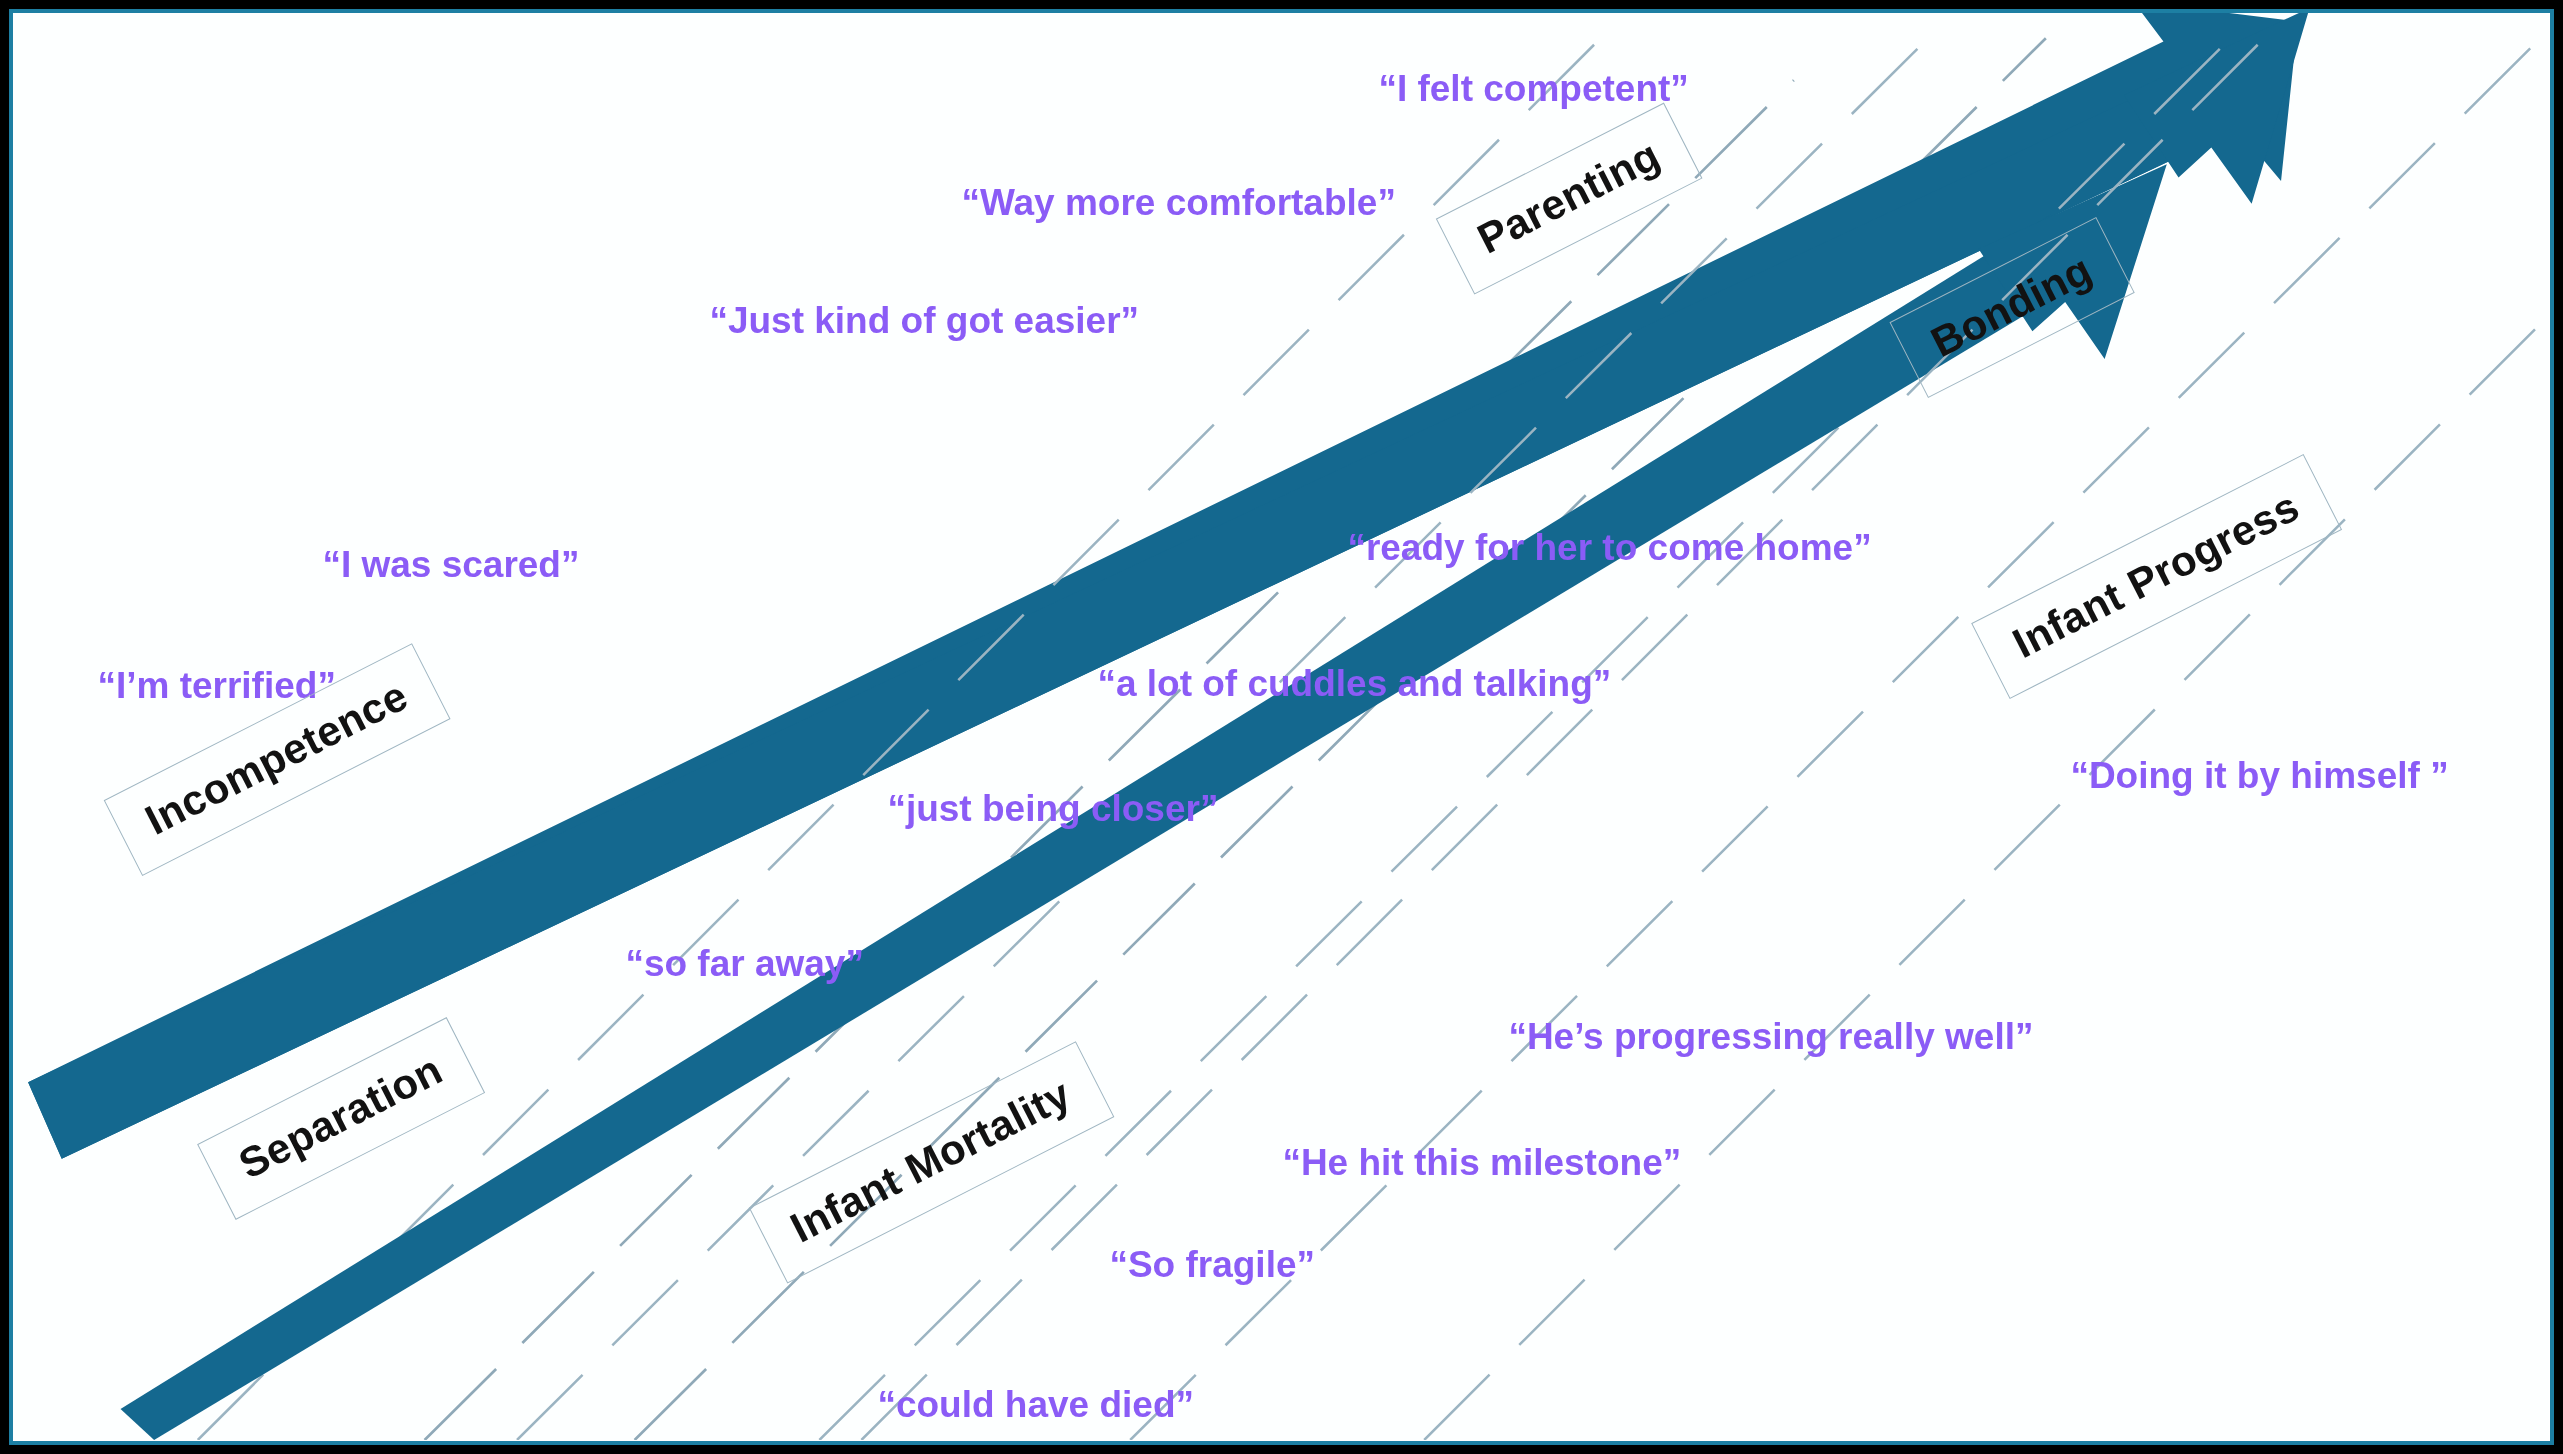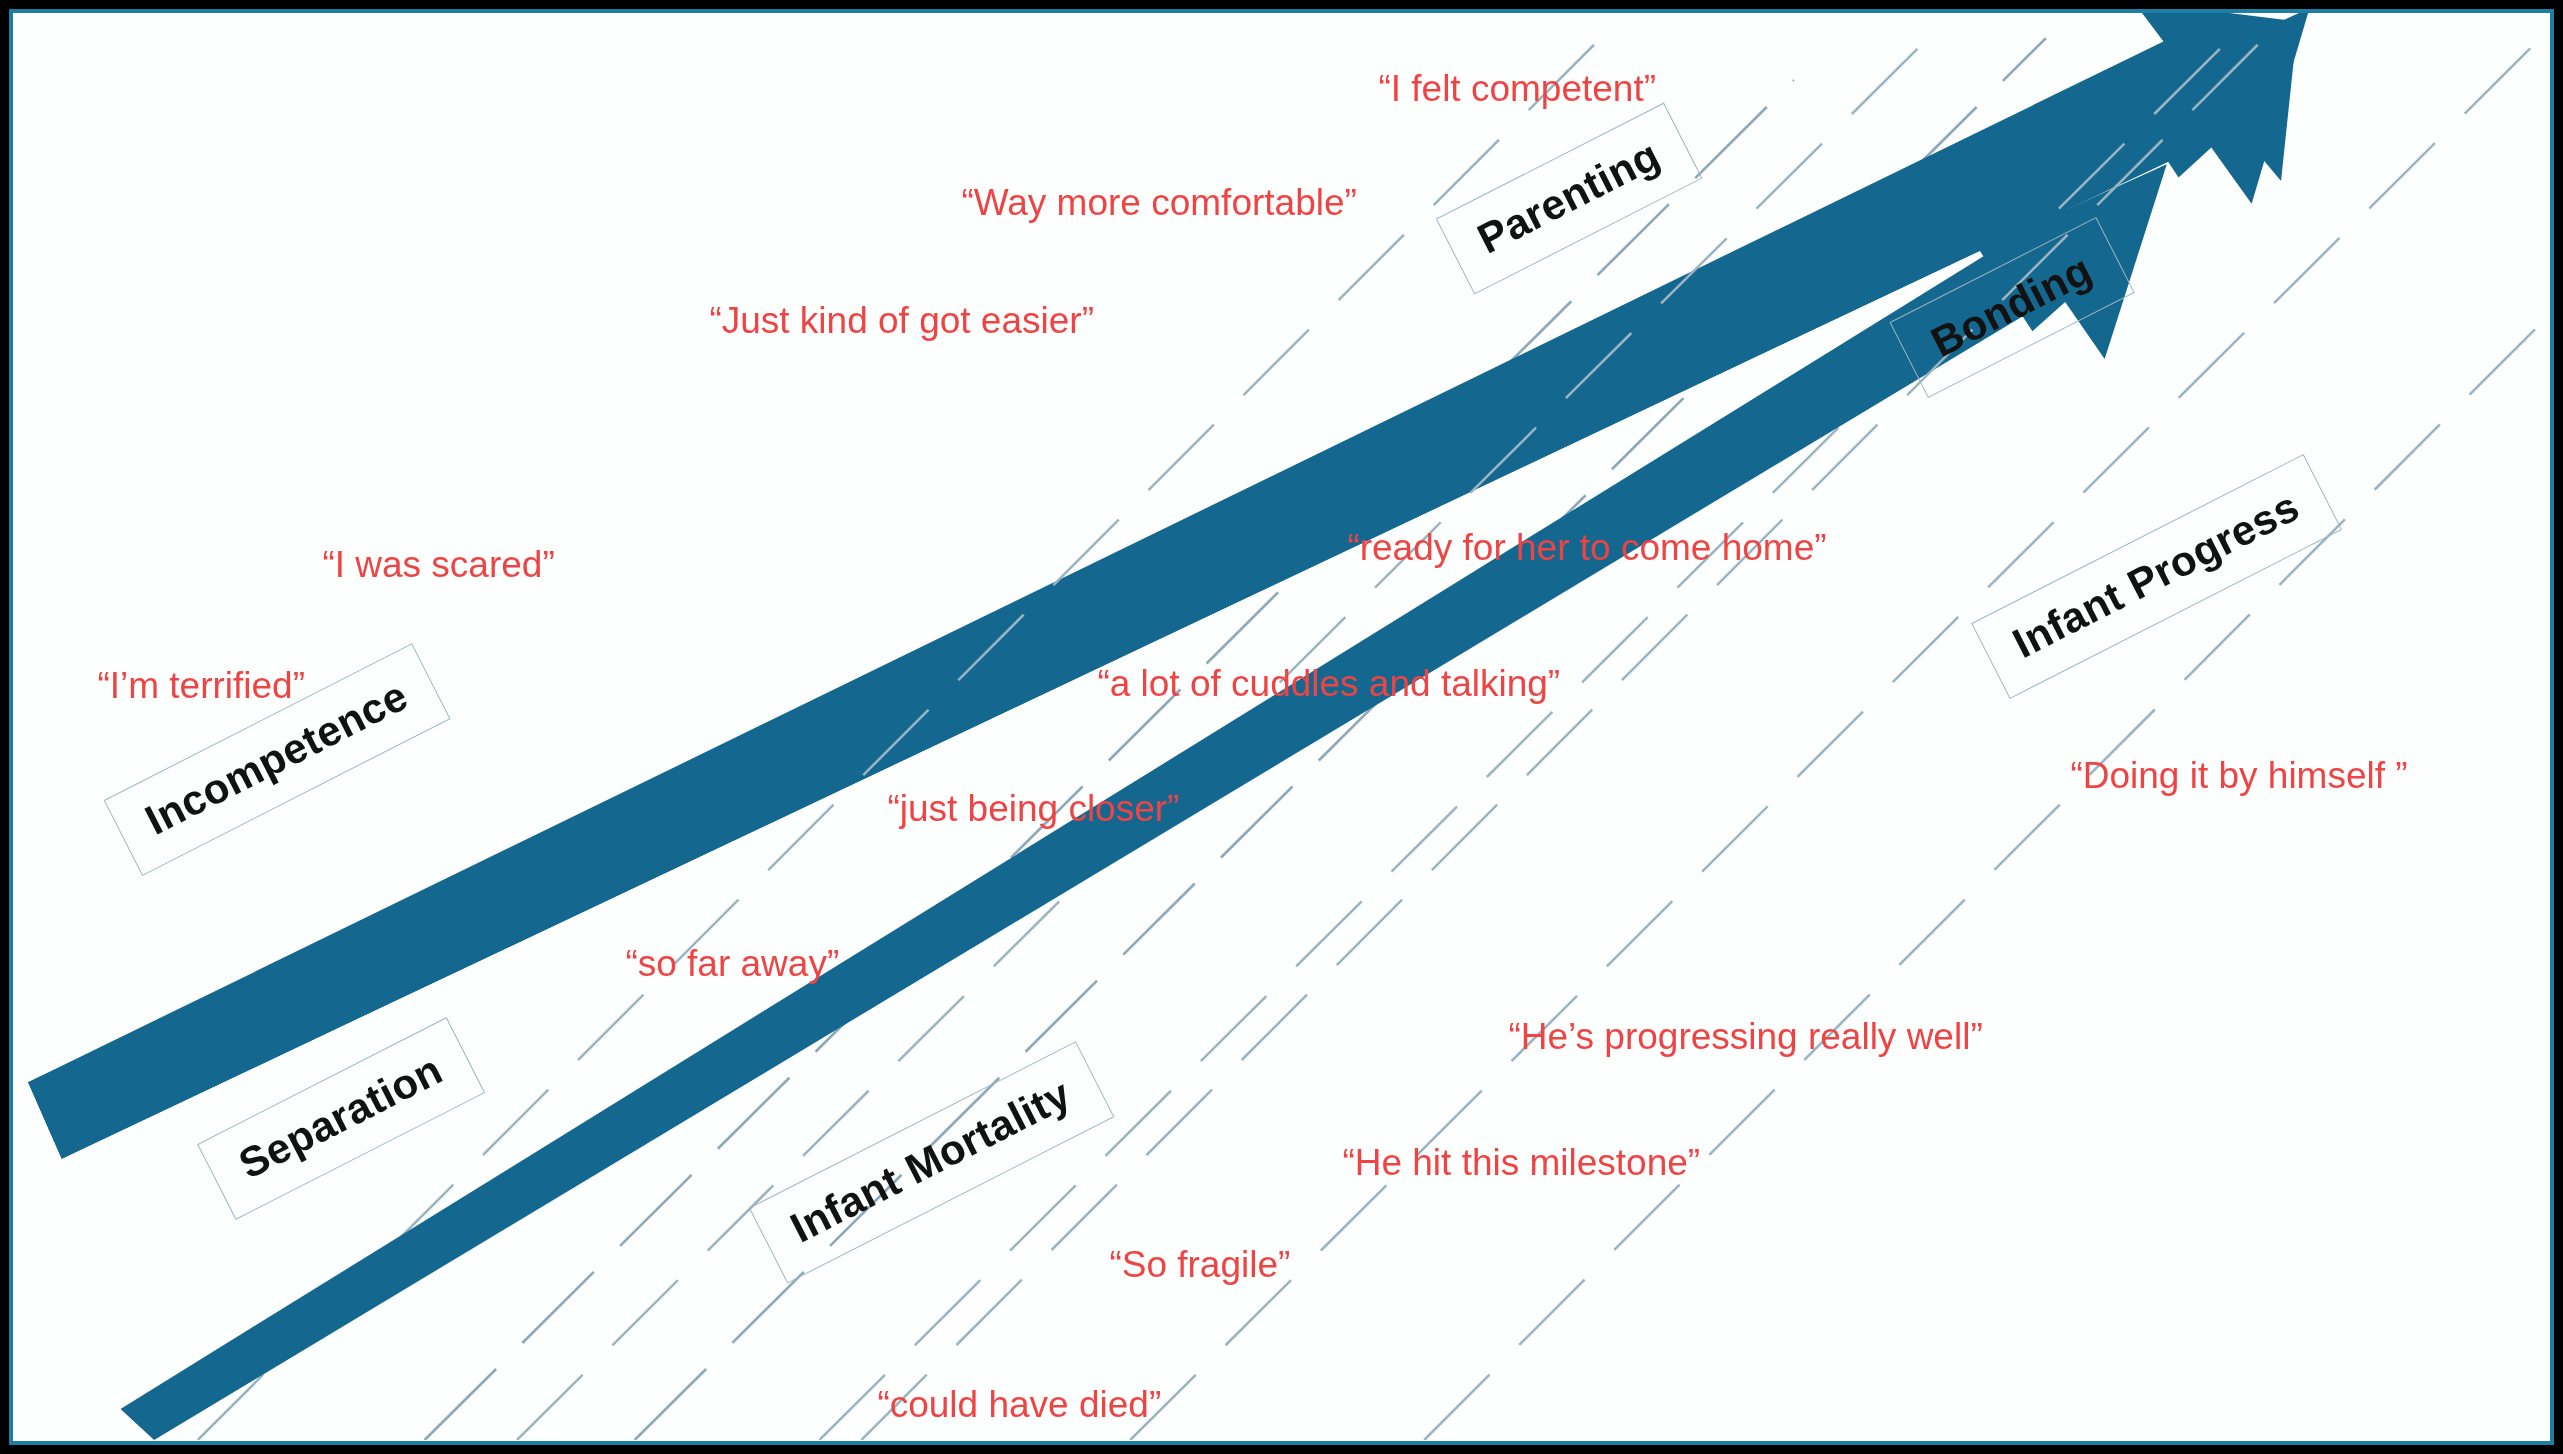--- a/index.html
+++ b/index.html
@@ -45,24 +45,24 @@
   }
   svg#art {
     position: absolute;
     left: 0; top: 0;
     width: 2536px;
     height: 1427px;
     display: block;
   }
   .quote {
     position: absolute;
-    color: #ef4444;
+    color: #8b5cf6;
     font-family: "Liberation Sans", sans-serif;
     font-size: 37px;
-    font-weight: 400;
+    font-weight: 700;
     line-height: 1.32;
     white-space: pre;
     letter-spacing: 0px;
     z-index: 20;
   }
   .quote.wrap { white-space: normal; }
   .band-label {
     position: absolute;
     color: #121212;
     font-family: "Liberation Sans", sans-serif;
@@ -167,21 +167,21 @@
 
     <div class="quote" style="left:874px; top:772px;">“just being closer”</div>
 
     <div class="quote" style="left:612px; top:927px;">“so far away”</div>
 
     <div class="quote" style="left:2057px; top:739px;">“Doing it by himself ”</div>
 
 
     <div class="quote" style="left:1495px; top:1000px;">“He’s progressing really well”</div>
 
-    <div class="quote" style="left:1329px; top:1126px;text-align:right;">“He hit this milestone”</div>
+    <div class="quote" style="left:1269px; top:1126px;text-align:right;">“He hit this milestone”</div>
 
     <div class="quote" style="left:1096px; top:1228px;">“So fragile”</div>
 
     <div class="quote" style="left:864px; top:1368px;text-align:right;">“could have died”</div>
 
   </div>
 
   <div id="frame-inner"></div>
   <div id="frame-outer"></div>
 </div>

